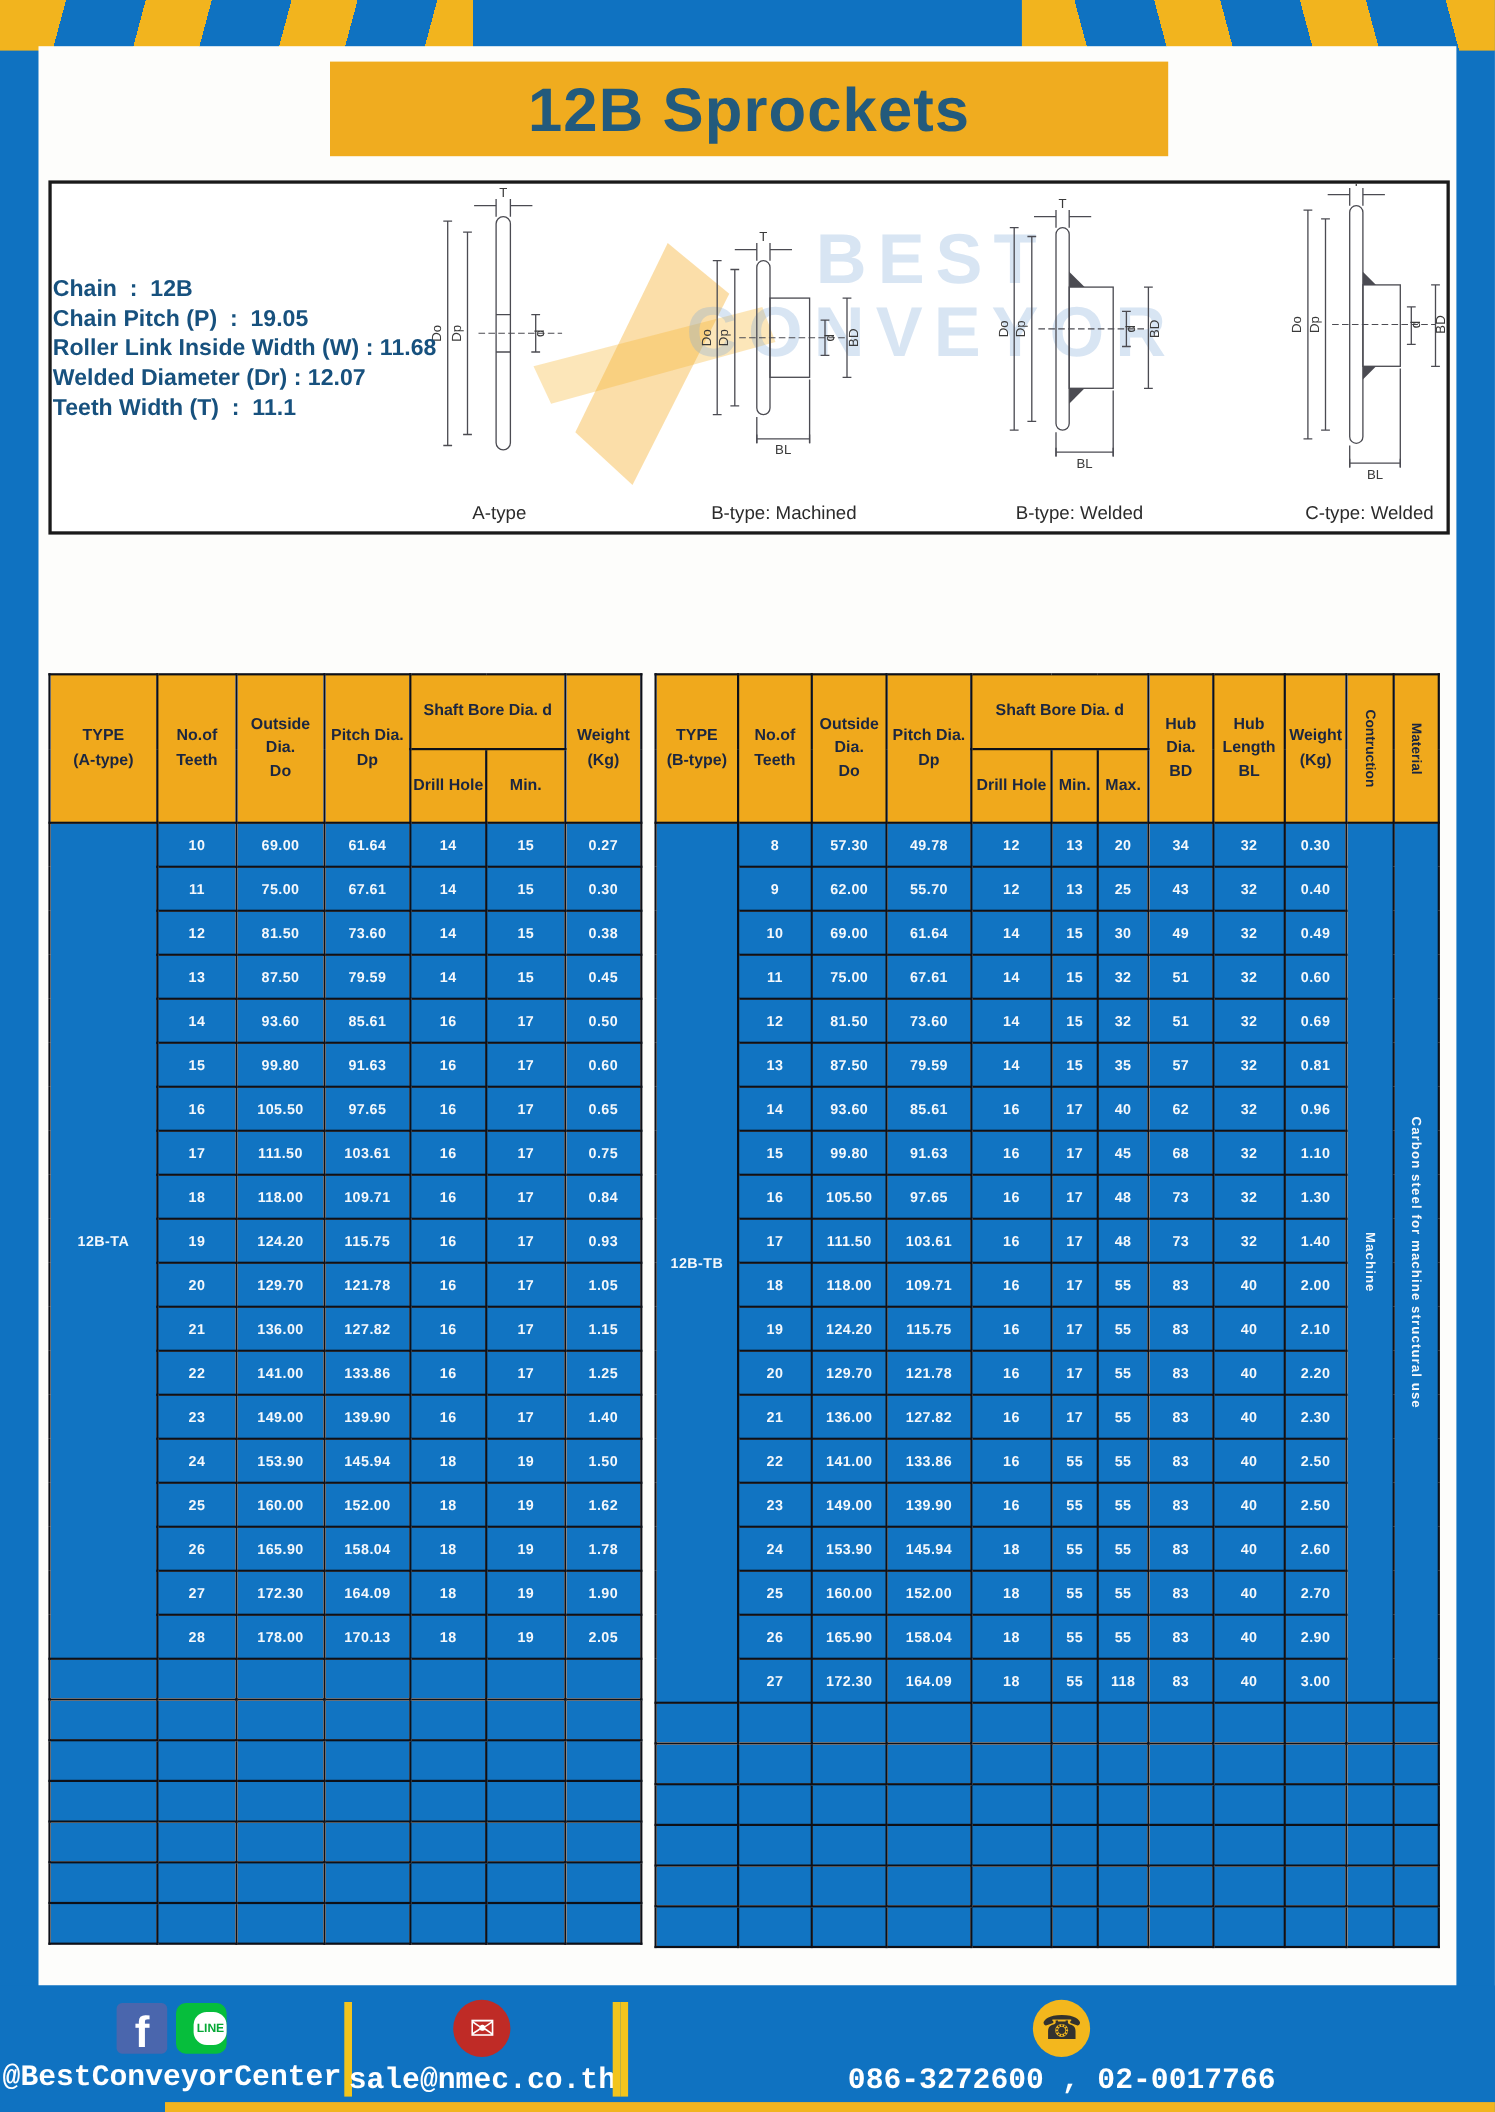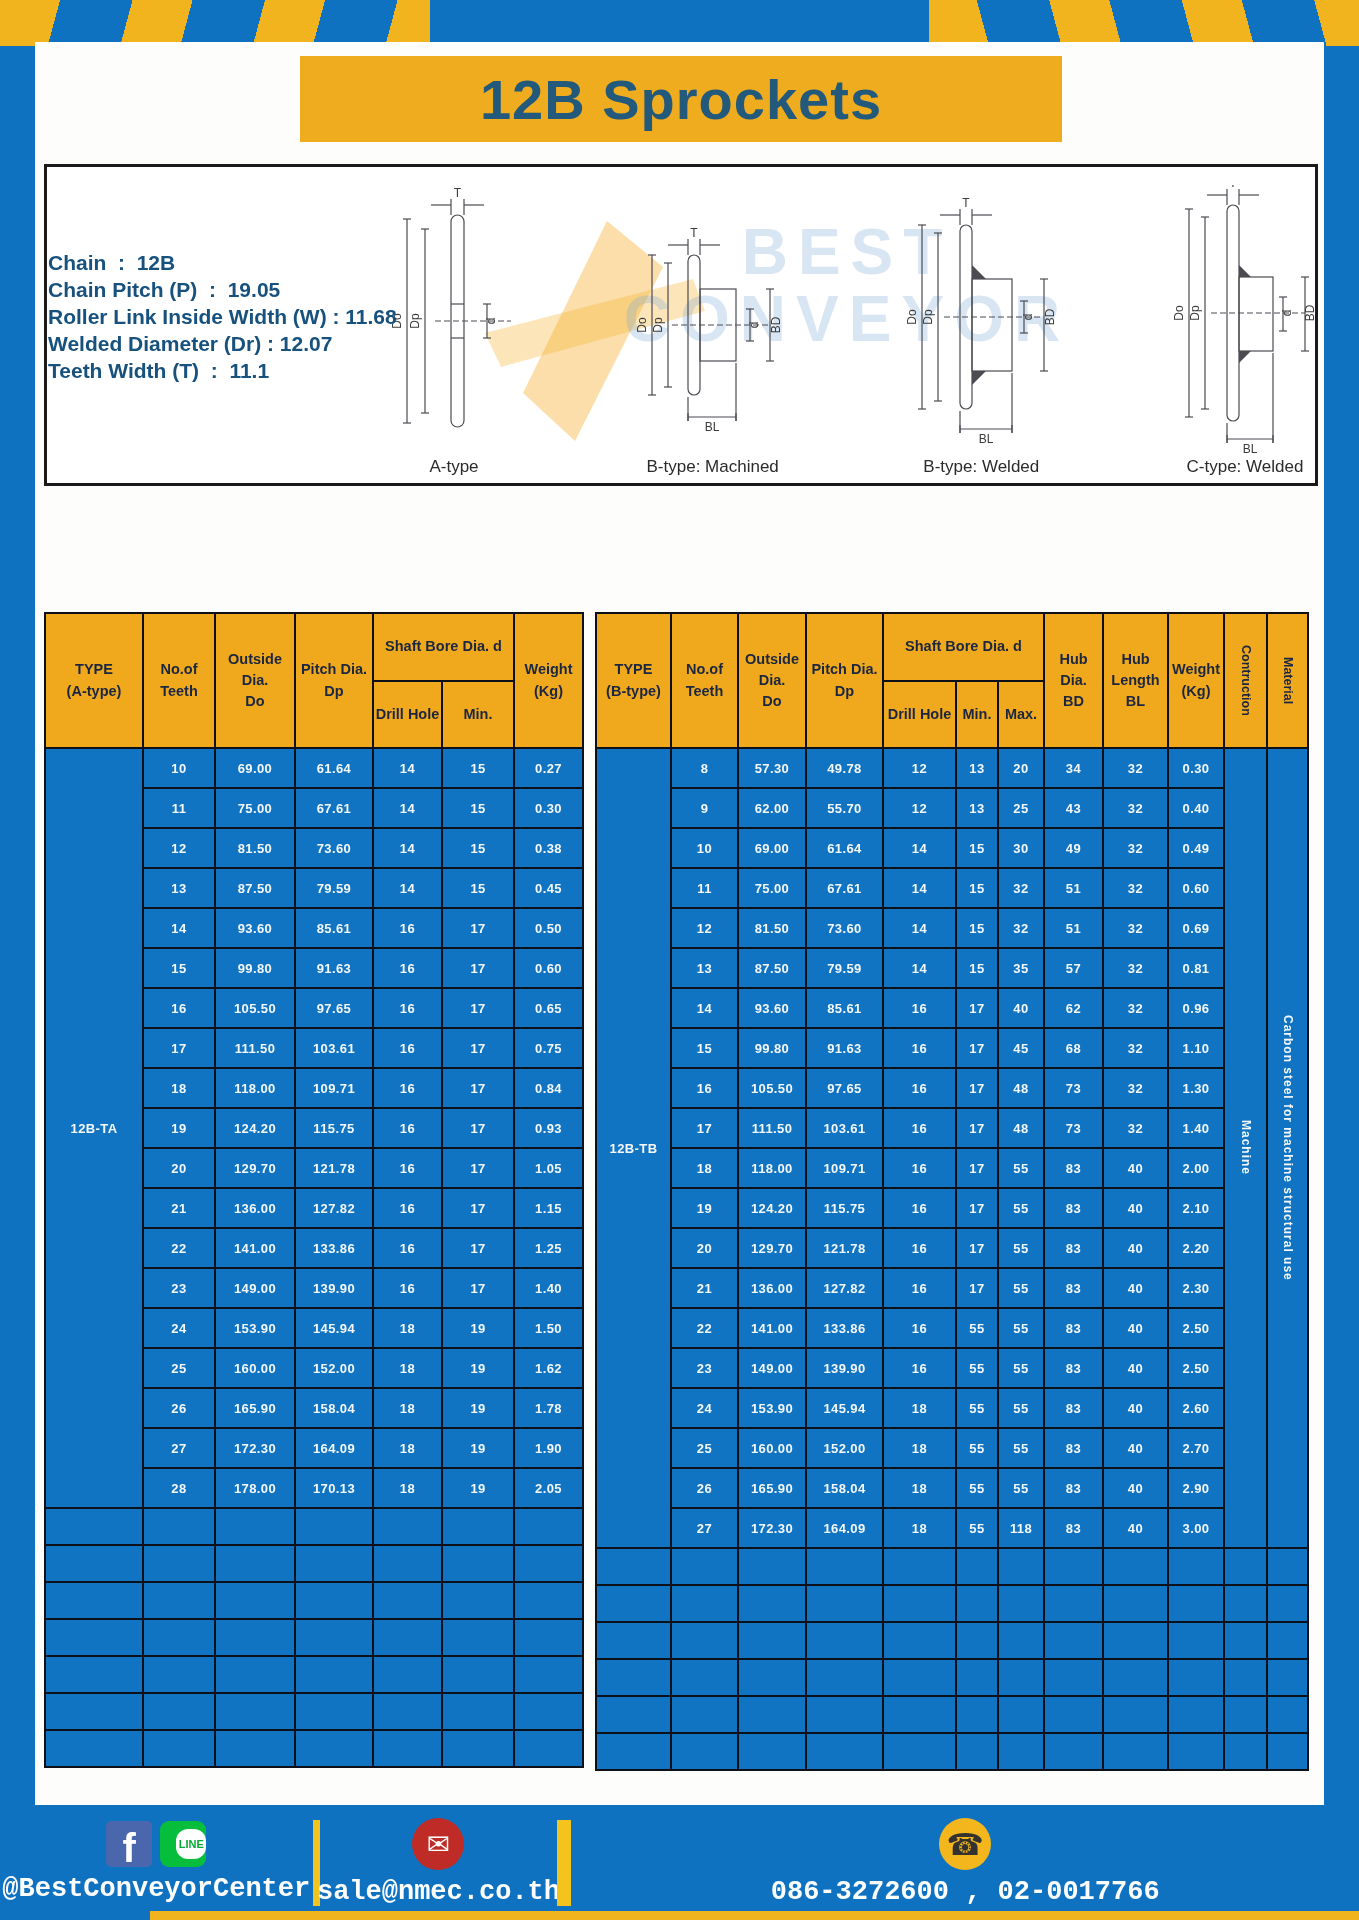--- a/index.html
+++ b/index.html
@@ -25,22 +25,22 @@
     border:3px solid #1a1a1a;box-sizing:border-box;z-index:2;}
   .specs{position:absolute;left:1px;top:82px;color:#17517e;font-size:21px;font-weight:bold;line-height:27px;z-index:4;}
   .specs .line{white-space:nowrap;}
   .diagrow{position:absolute;left:332px;top:10px;width:946px;height:300px;display:flex;
     justify-content:space-between;align-items:flex-end;z-index:3;}
   .diag{display:flex;flex-direction:column;align-items:center;}
   .diag svg line,.diag svg rect{stroke:#4b4b52;stroke-width:1.2;fill:none;}
   .diag svg .cl{stroke-dasharray:6 3;stroke-width:1;}
   .diag svg .solid{fill:#4b4b52;stroke:none;}
   .diag svg text{fill:#3a3a3a;font-size:12px;font-family:"Liberation Sans",sans-serif;}
-  .diag-cap{font-size:17px;color:#2b2b2b;margin-top:0;}
-  .watermark{position:absolute;left:540px;top:52px;width:520px;text-align:center;z-index:2;
+  .diag-cap{font-size:17px;color:#2b2b2b;margin-top:18px;}
+  .watermark{position:absolute;left:540px;top:35px;width:520px;text-align:center;z-index:2;
     font-weight:bold;font-size:64px;line-height:1.04;letter-spacing:10px;
     color:rgba(125,170,215,0.30);pointer-events:none;}
   .swoosh{position:absolute;left:420px;top:48px;z-index:1;pointer-events:none;}
   
   table{border-collapse:collapse;table-layout:fixed;position:absolute;z-index:2;}
   th,td{border:2px solid #0d1018;text-align:center;vertical-align:middle;padding:0;overflow:hidden;}
   th{background:#f0a91c;color:#1b2640;font-weight:bold;font-size:14.5px;line-height:1.45;white-space:pre-line;}
   td{background:#1174c2;color:#f4f8fc;font-size:13px;font-weight:bold;letter-spacing:0.4px;}
   #left-table{left:44px;top:612px;width:538px;}
   #right-table{left:595px;top:612px;width:712px;}

